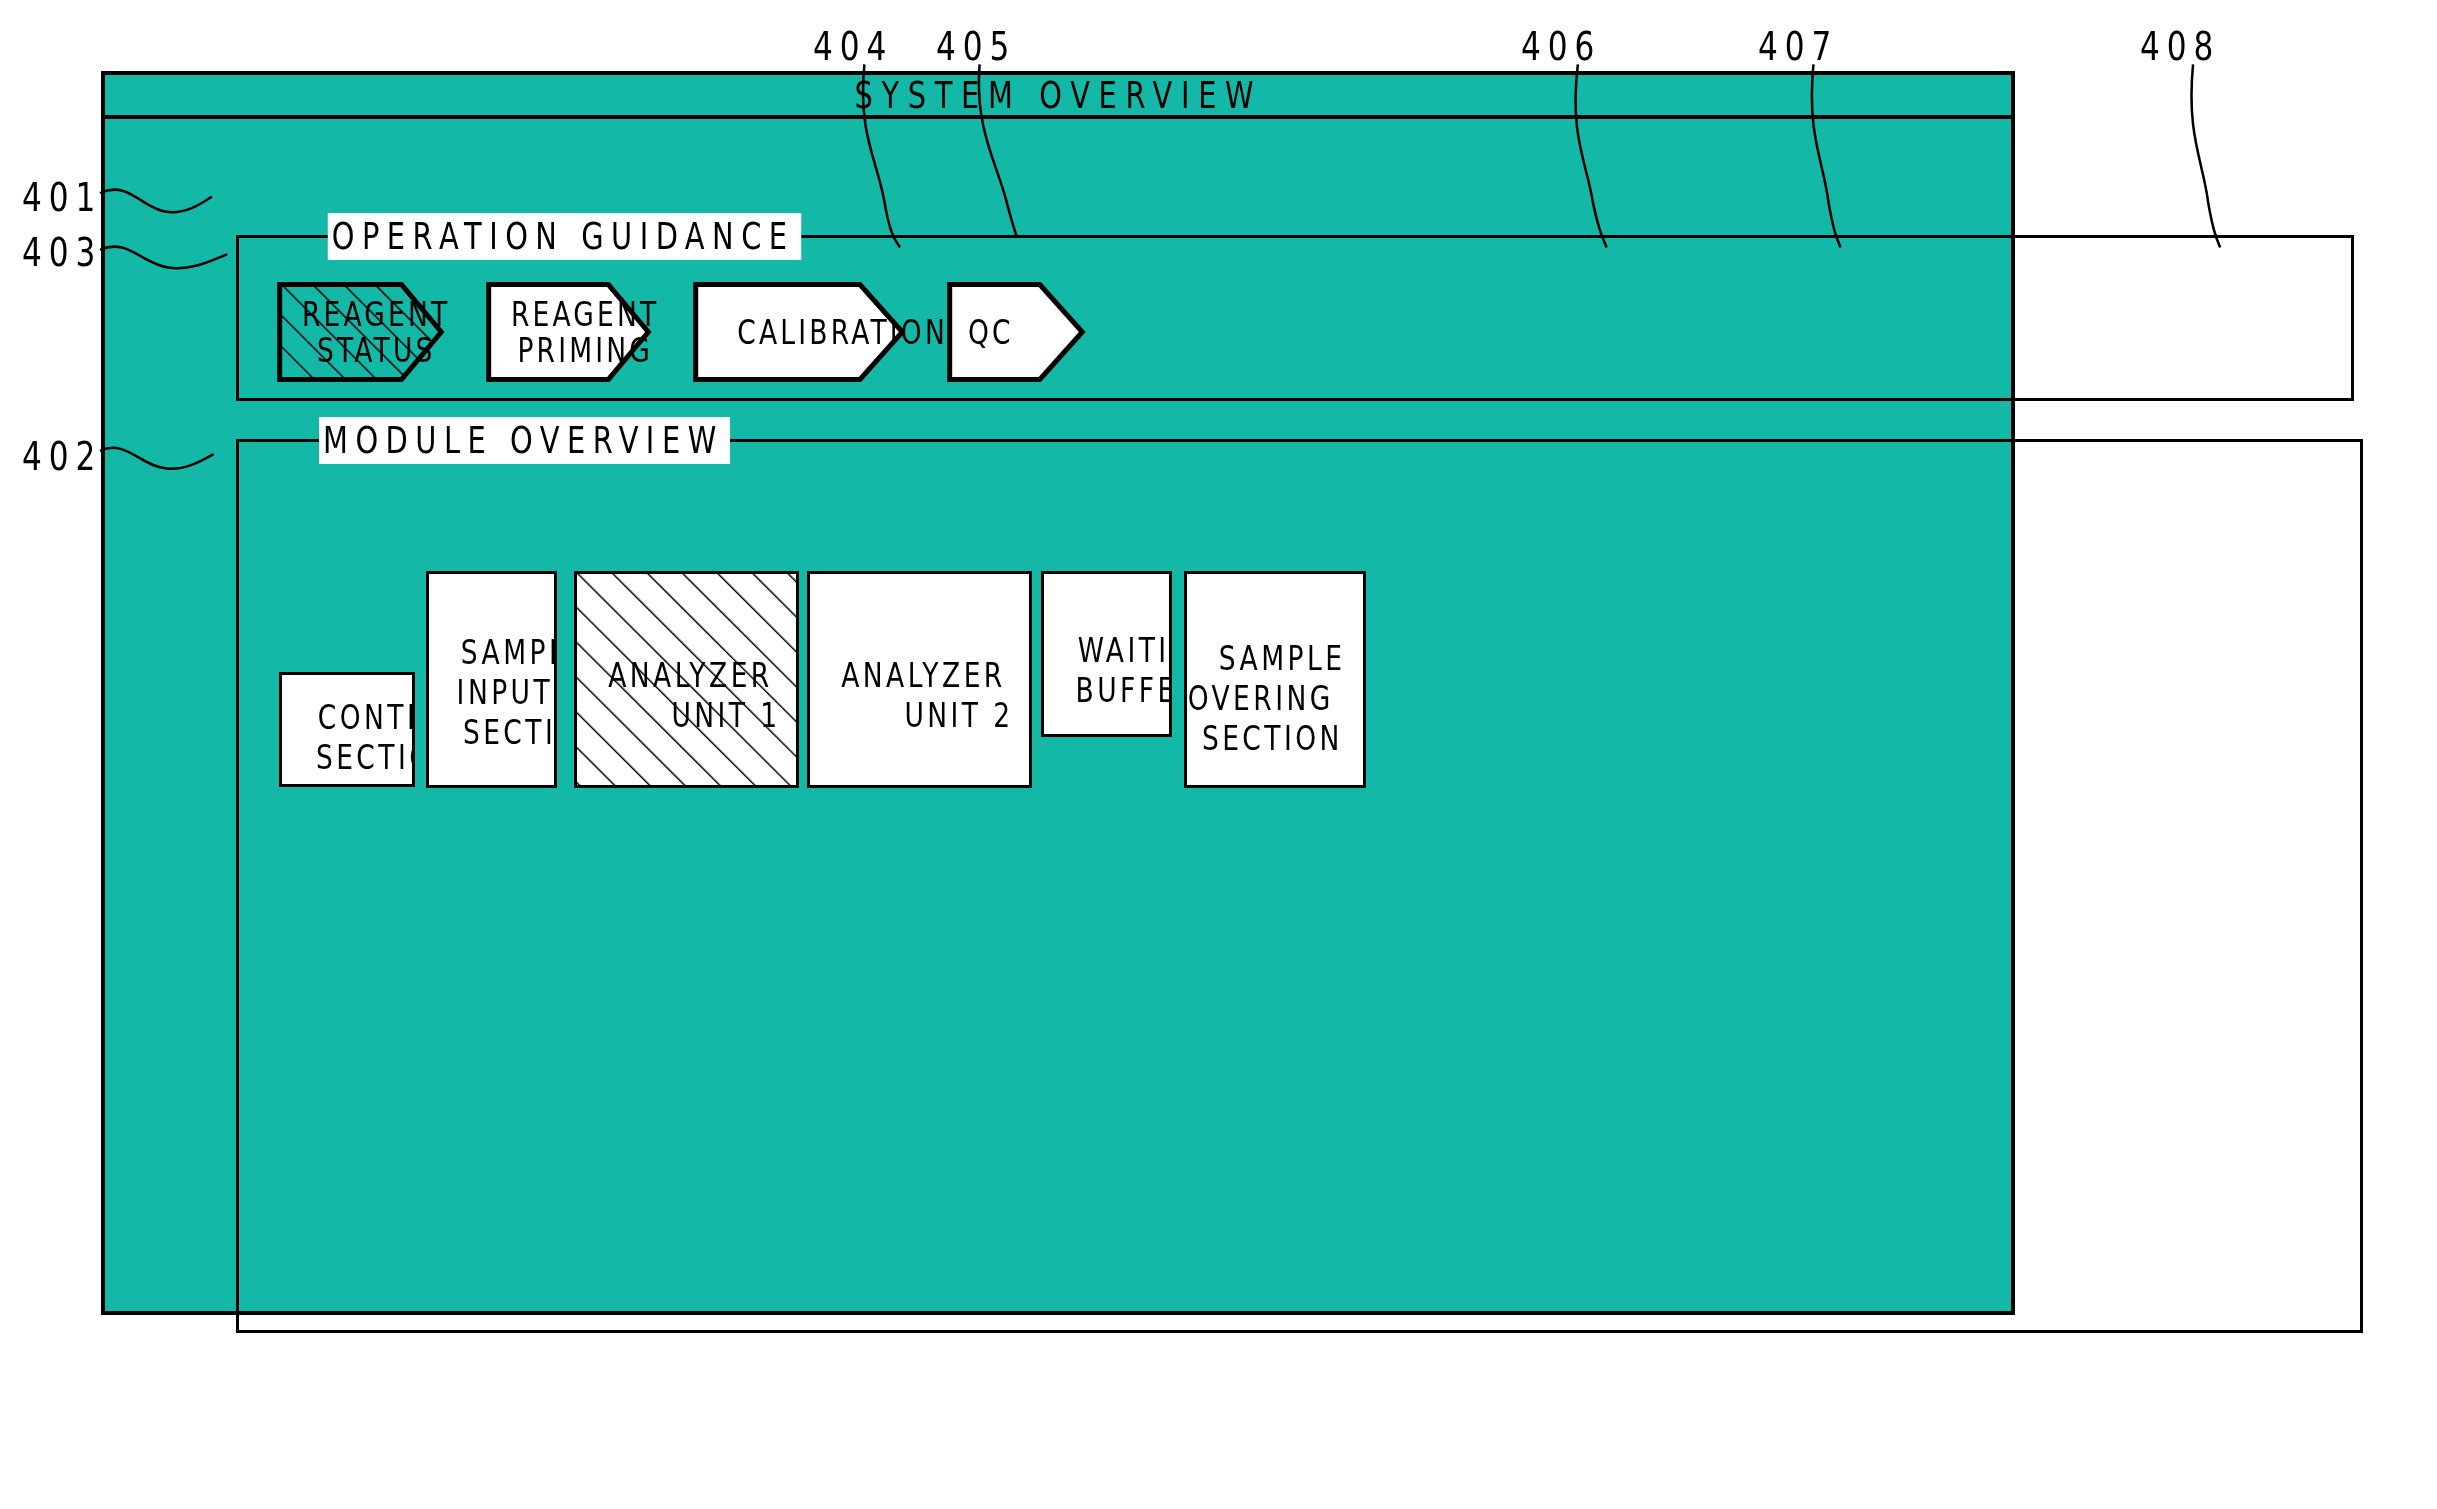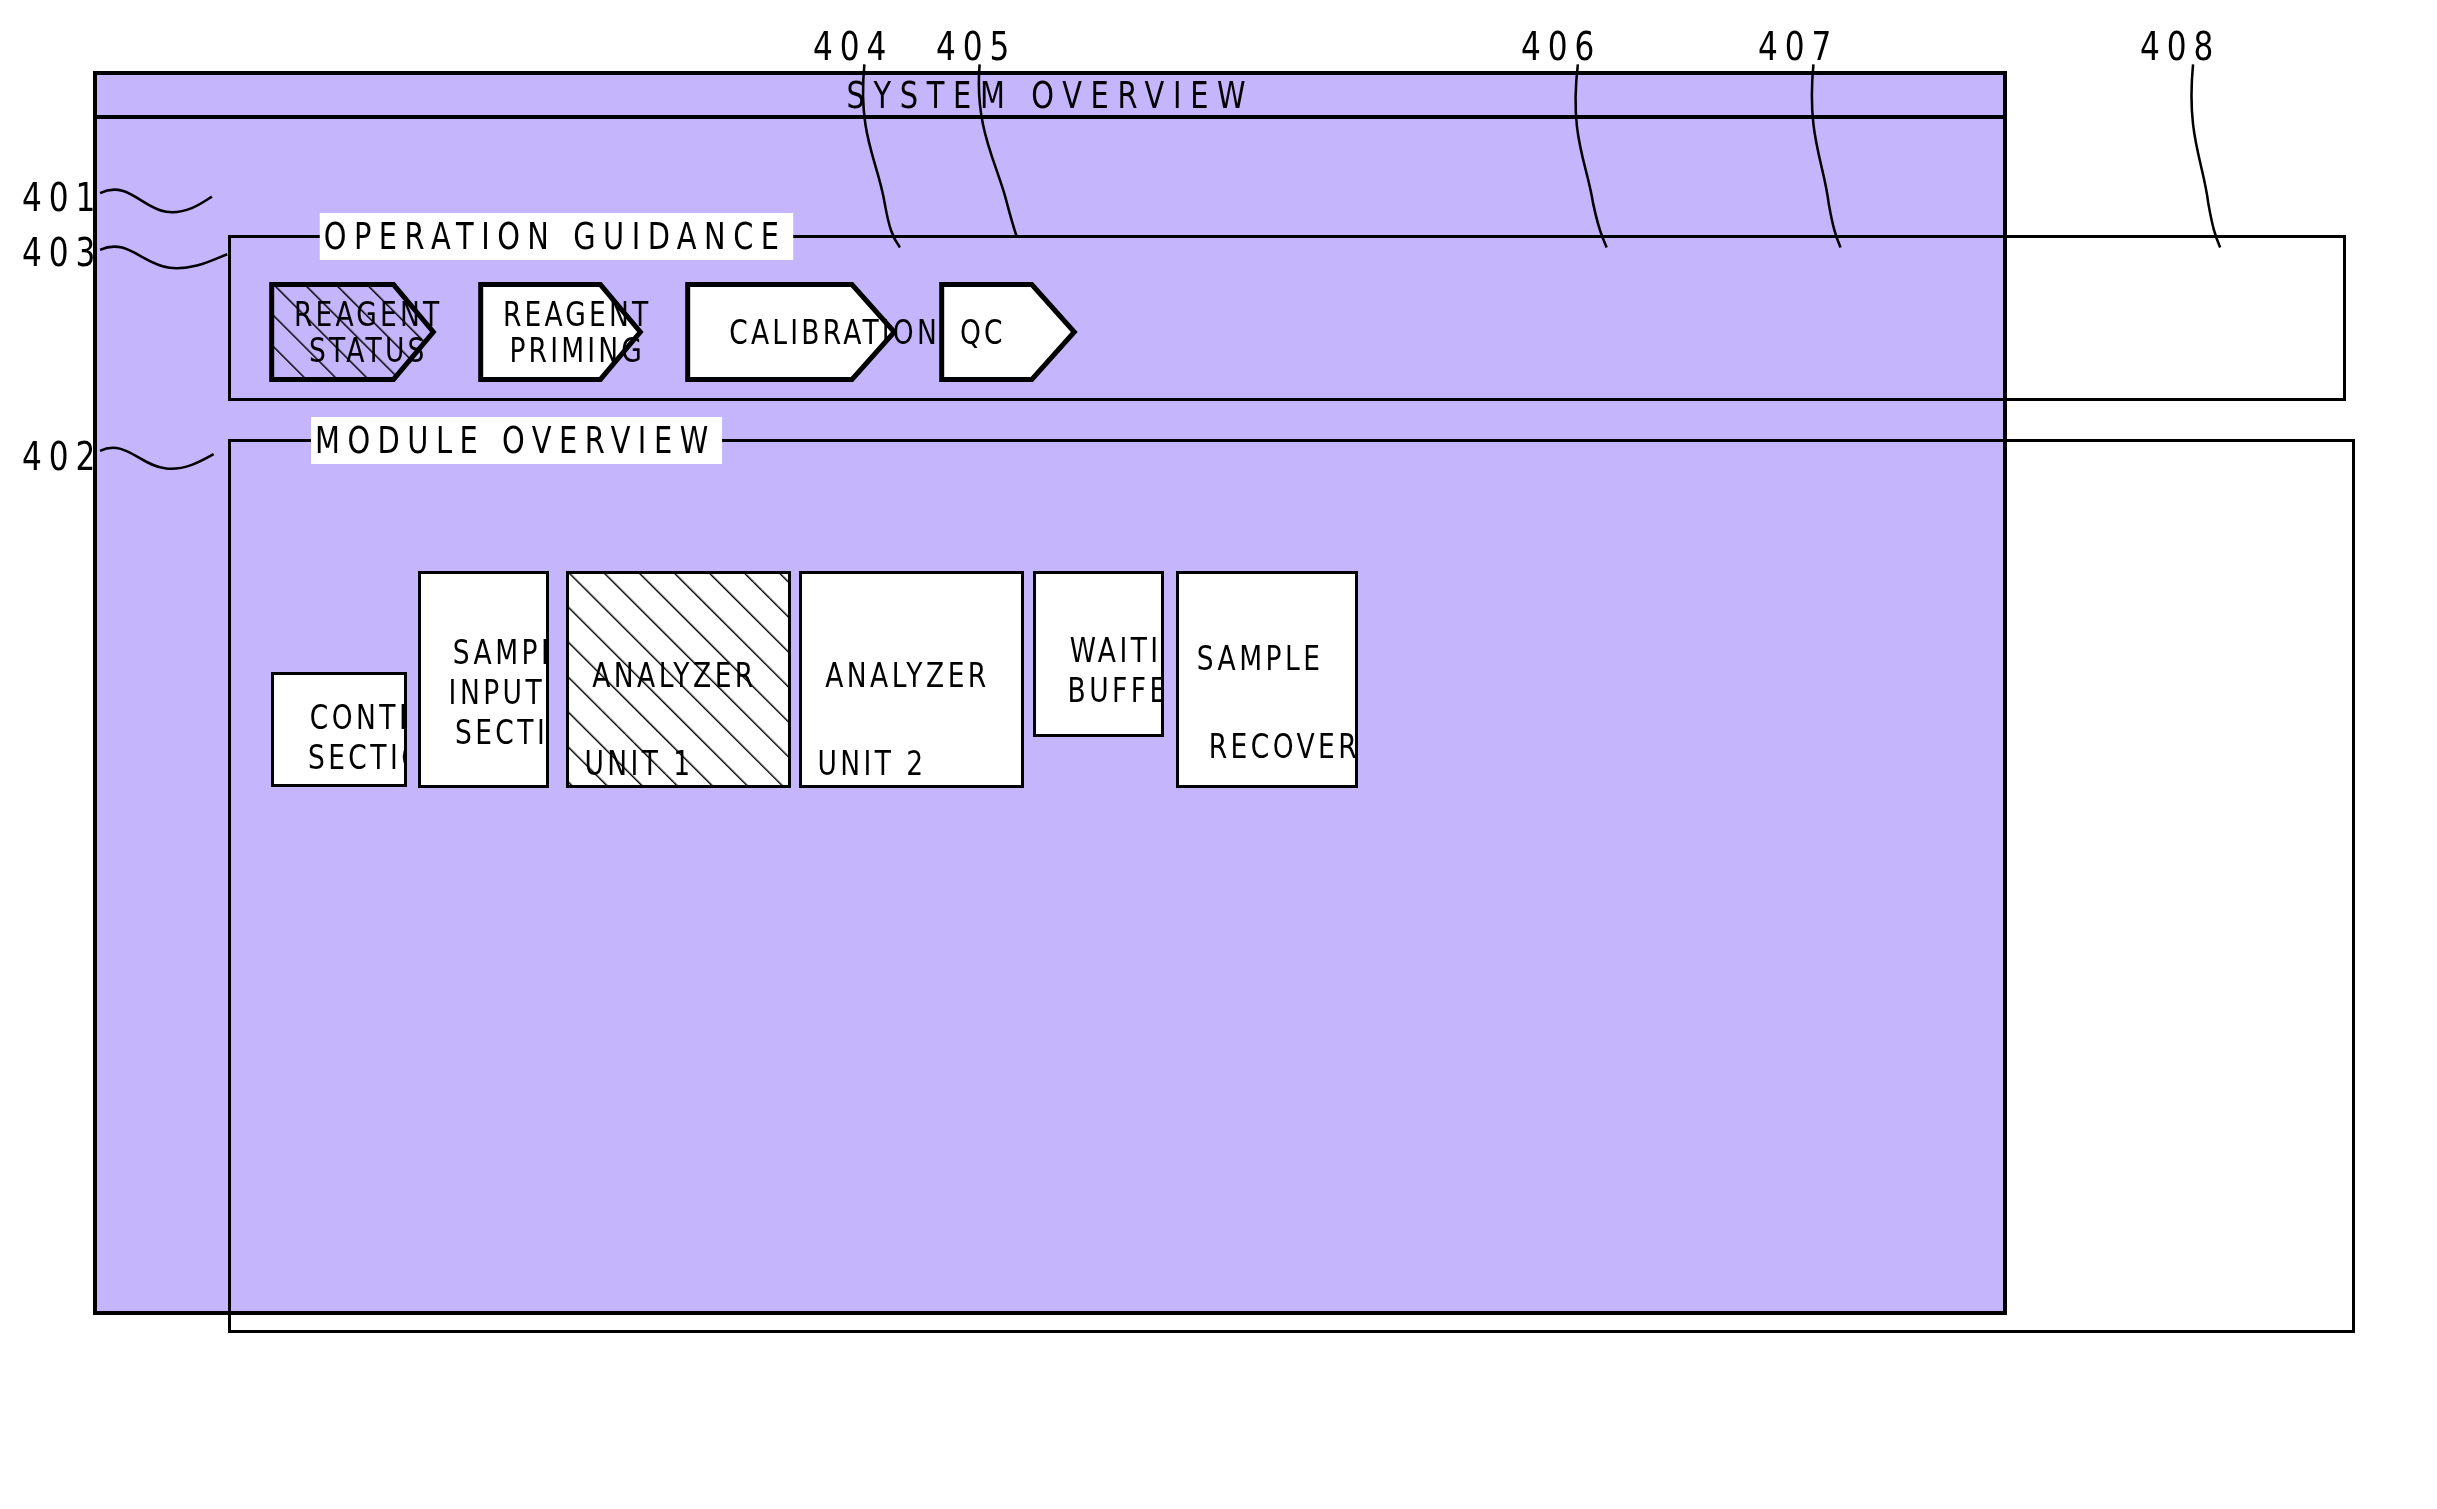--- a/index.html
+++ b/index.html
@@ -36,27 +36,27 @@
     letter-spacing: 0.22em;
     color: #000;
     white-space: nowrap;
     transform: scaleX(0.80);
     transform-origin: left center;
   }
 
   
   #outer-frame {
     position: absolute;
-    left: 93px;
+    left: 101px;
     top: 71px;
     width: 1914px;
     height: 1244px;
     border: 4.2px solid #000;
     box-sizing: border-box;
-    background: #c4b5fd;
+    background: #14b8a6;
   }
   #title-bar {
     position: absolute;
     left: 0;
     top: 0;
     width: 100%;
     height: 44px;
     border-bottom: 4.2px solid #000;
     box-sizing: border-box;
     display: flex;
@@ -180,21 +180,21 @@
     flex-direction: column;
     z-index: 2;
   }
   .modbox .line {
     font-size: 34px;
     letter-spacing: 0.13em;
     line-height: 1.18;
     white-space: nowrap;
   }
   .modbox.al-left .inner  { align-items: flex-start; padding-left: 13.6px; }
-  .modbox.al-center .inner{ align-items: flex-start; gap: 48px; }
+  .modbox.al-center .inner{ align-items: flex-end; }
 
   .hatch-svg {
     position: absolute;
     left: 0; top: 0; width: 100%; height: 100%;
     z-index: 1;
   }
 
   
   #mod-control   { left: 40px;   top: 230px; width: 136px; height: 115px; }
   #mod-sample-in { left: 187px;  top: 129px; width: 131px; height: 217px; }

